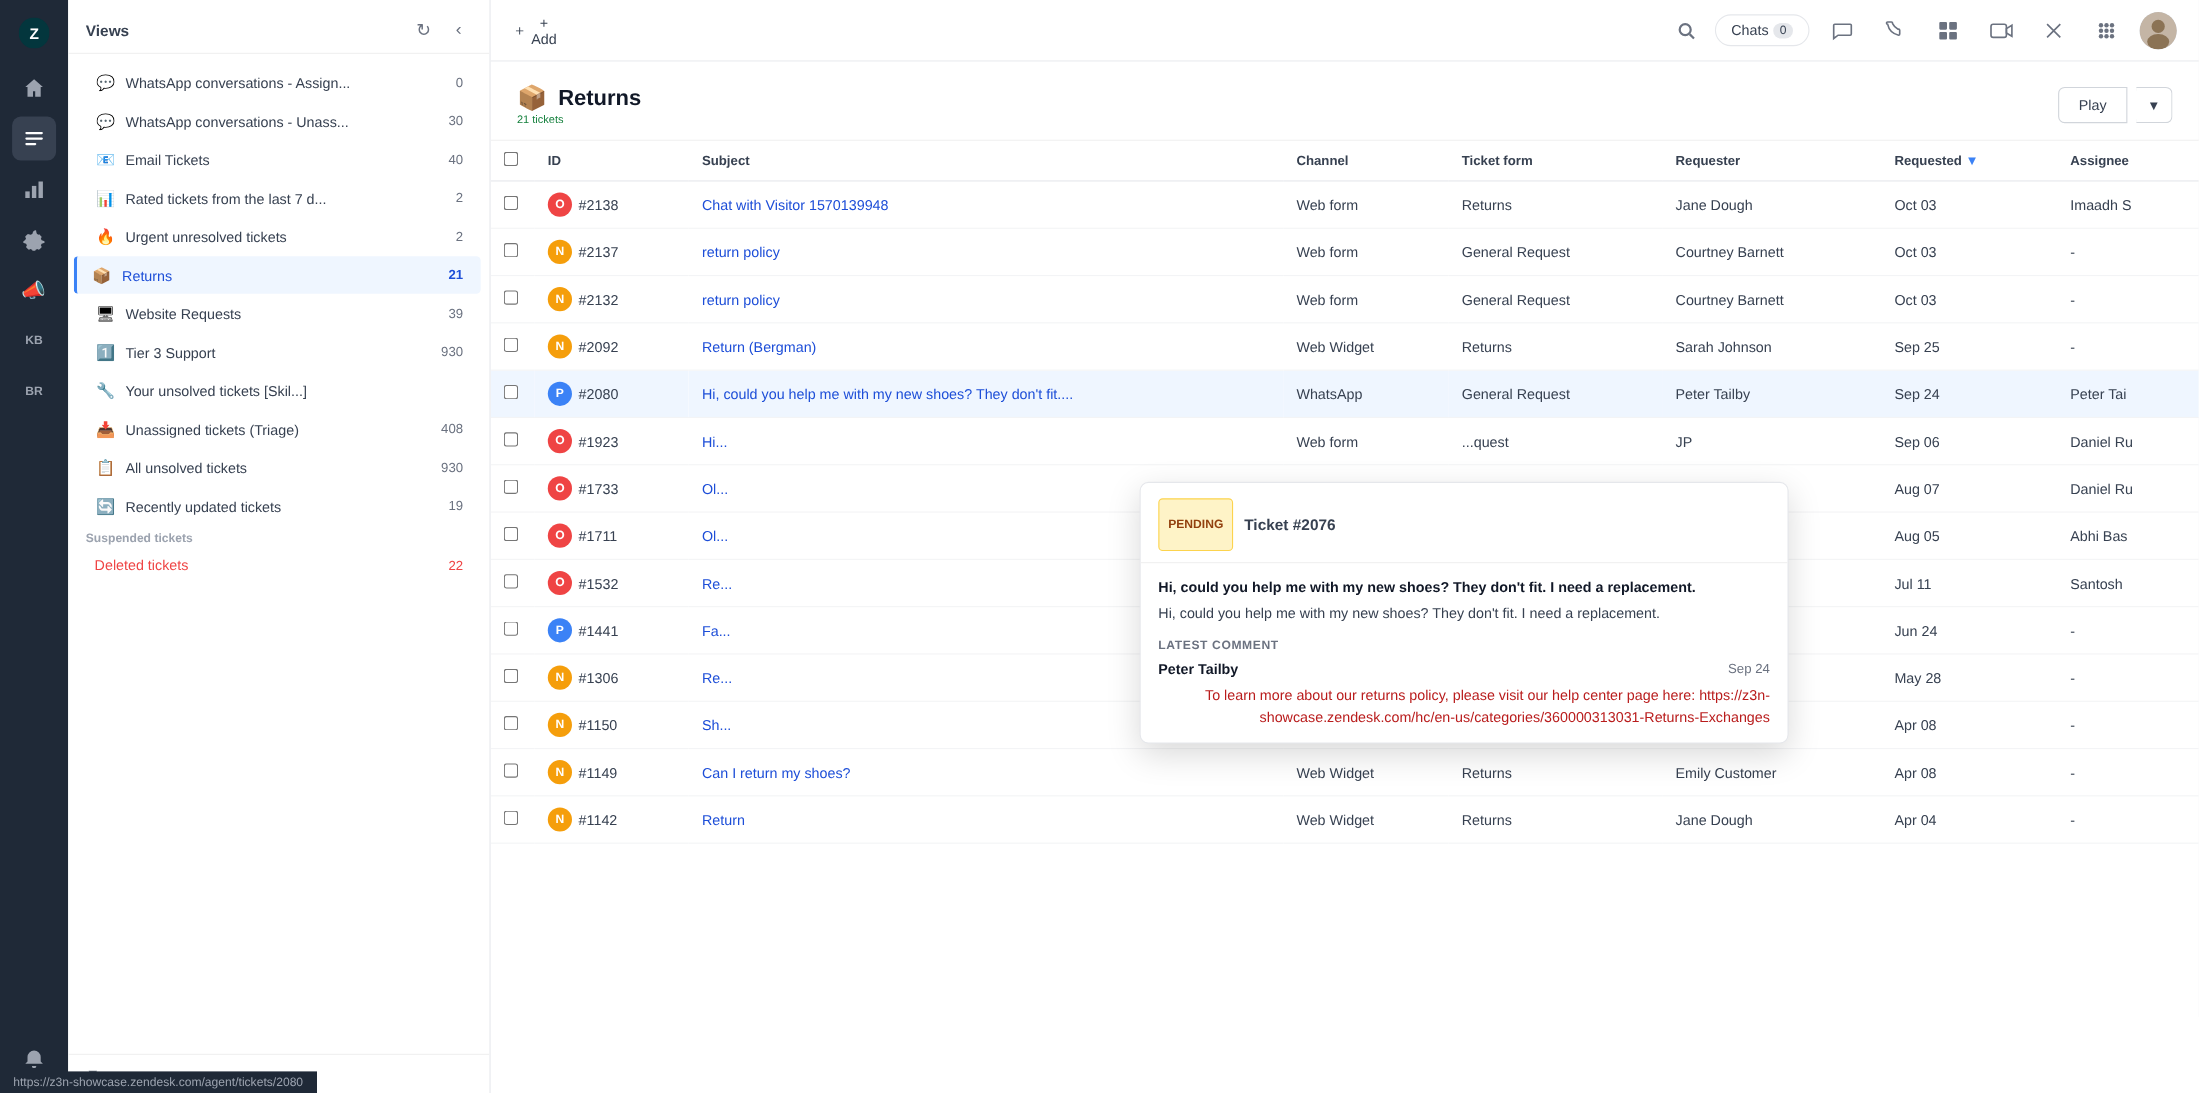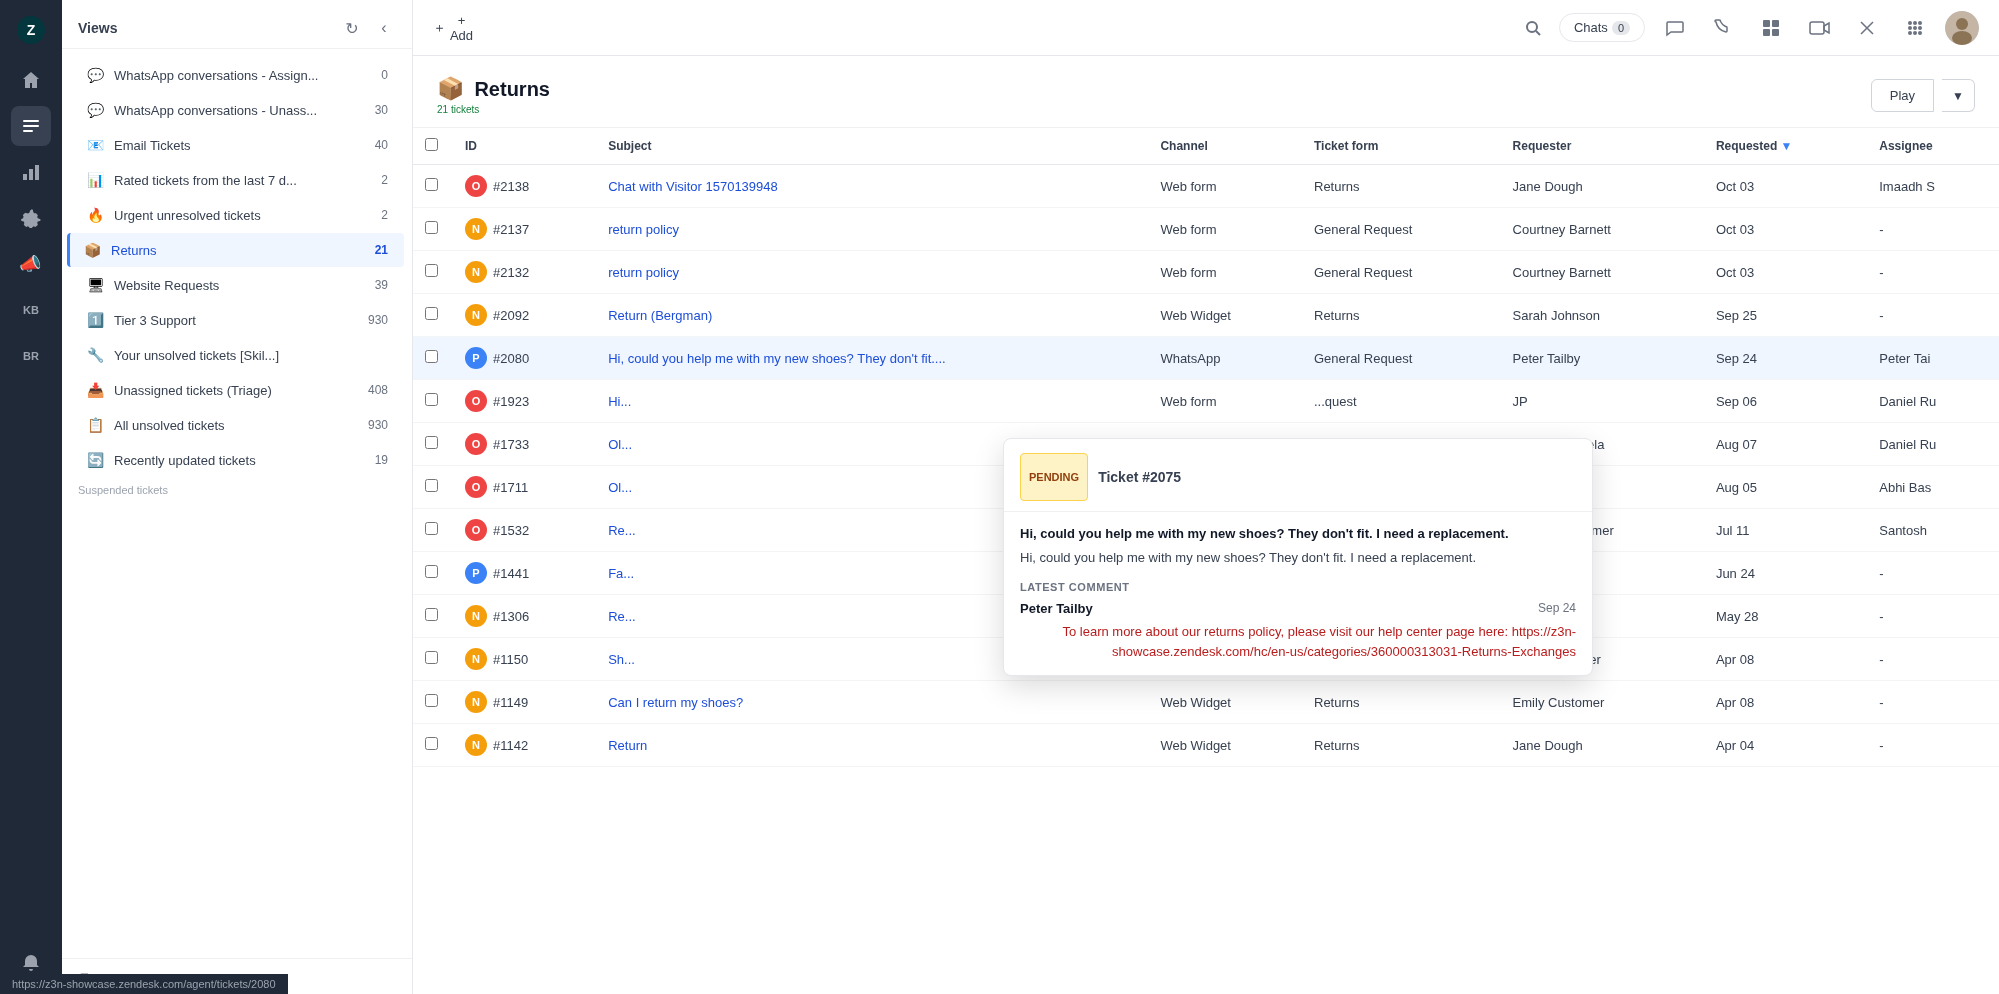--- a/index.html
+++ b/index.html
@@ -24,21 +24,21 @@
     .icon-bar-item {
       width: 40px; height: 40px;
       display: flex; align-items: center; justify-content: center;
       border-radius: 8px; color: #9ca3af; cursor: pointer; font-size: 18px;
     }
     .icon-bar-item.active { background: #374151; color: #fff; }
     .icon-bar-spacer { flex: 1; }
 
     
     .sidebar {
-      width: 351px;
+      width: 384px;
       background: #fff;
       border-right: 1px solid #e5e7eb;
       display: flex;
       flex-direction: column;
       flex-shrink: 0;
       overflow: hidden;
       justify-content: space-between;
     }
     .sidebar-header {
       display: flex;
@@ -78,21 +78,21 @@
     }
     .sidebar-item-label {
       flex: 1; font-size: 13px; color: #374151; white-space: nowrap; overflow: hidden; text-overflow: ellipsis;
     }
     .sidebar-item.active .sidebar-item-label { color: #1d4ed8; font-weight: 500; }
     .sidebar-item-count {
       font-size: 12px; color: #6b7280; margin-left: 8px;
     }
     .sidebar-item.active .sidebar-item-count { color: #1d4ed8; font-weight: bold; }
     .sidebar-section-label {
-      font-size: 11px; color: #9ca3af; padding: 6px 16px 2px 16px; text-transform: none; font-weight: 400;
+      font-size: 11px; color: #9ca3af; padding: 6px 16px 2px 16px; text-transform: none; font-weight: 700;
     }
     .sidebar-item-count-red { color: #ef4444 !important; }
     .sidebar-more {
       padding: 10px 16px;
       font-size: 13px; color: #3b82f6; cursor: pointer;
     }
     .sidebar-footer {
       padding: 10px 16px;
       border-top: 1px solid #f0f0f0;
       display: flex; align-items: center; gap: 8px;
@@ -425,20 +425,24 @@
     <span class="sidebar-item-icon">📋</span>
     <span class="sidebar-item-label">All unsolved tickets</span>
     <span class="sidebar-item-count">930</span>
   </div>
       <div class="sidebar-item">
     <span class="sidebar-item-icon">🔄</span>
     <span class="sidebar-item-label">Recently updated tickets</span>
     <span class="sidebar-item-count">19</span>
   </div>
       <div class="sidebar-section-label">Suspended tickets</div>
+      <div class="sidebar-item">
+        <span class="sidebar-item-label" style="color:#ef4444;">Deleted tickets</span>
+        <span class="sidebar-item-count sidebar-item-count-red">22</span>
+      </div>
     </div>
 
   <div class="sidebar-footer">
     <span style="color:#6b7280;">▼</span>
   </div>
 </div>
 
 <div class="main-area">
 
   <div class="topnav">
@@ -775,21 +779,21 @@
     <td>Jane Dough</td>
     <td>Apr 04</td>
     <td>-</td>
   </tr>
           </tbody>
       </table>
 
       <div class="ticket-popover">
         <div class="popover-header">
           <span class="popover-pending-badge">PENDING</span>
-          <span class="popover-ticket-id">Ticket #2075</span>
+          <span class="popover-ticket-id">Ticket #2076</span>
         </div>
         <div class="popover-body">
           <div class="popover-main-text">Hi, could you help me with my new shoes? They don't fit. I need a replacement.</div>
           <div class="popover-sub-text">Hi, could you help me with my new shoes? They don't fit. I need a replacement.</div>
           <div class="popover-latest-label">Latest comment</div>
           <div class="popover-comment-header">
             <span class="popover-commenter">Peter Tailby</span>
             <span class="popover-comment-date">Sep 24</span>
           </div>
           <div class="popover-comment-text">To learn more about our returns policy, please visit our help center page here: https://z3n-showcase.zendesk.com/hc/en-us/categories/360000313031-Returns-Exchanges</div>

